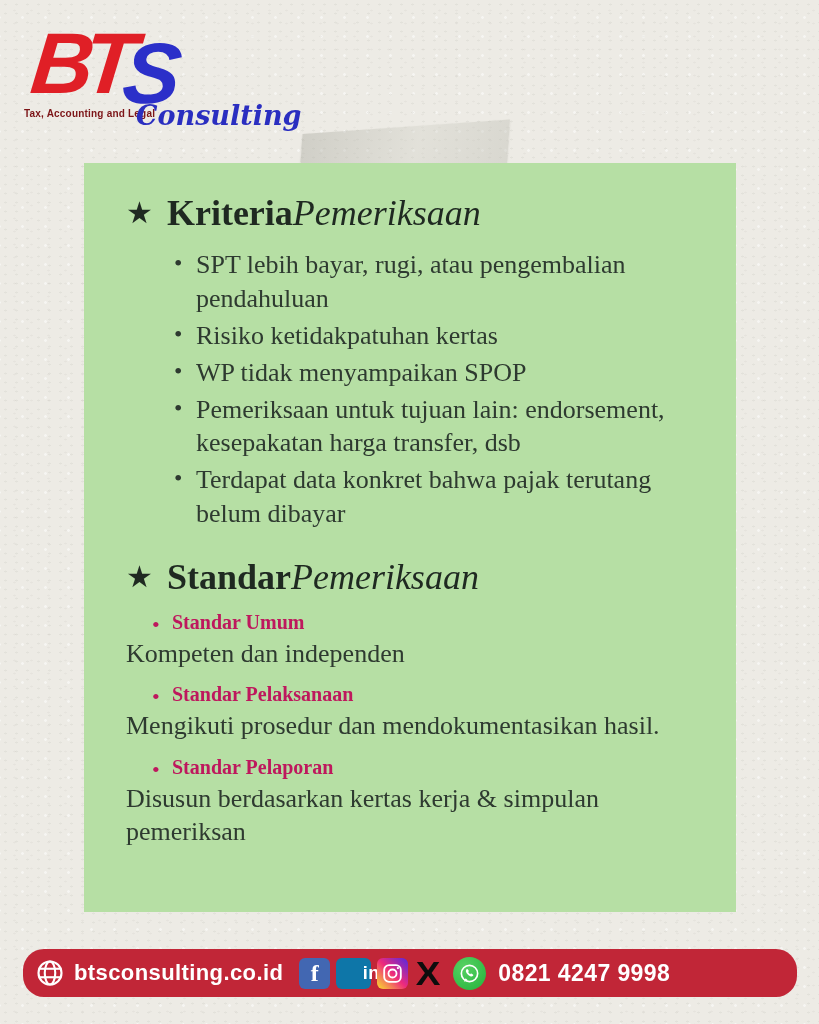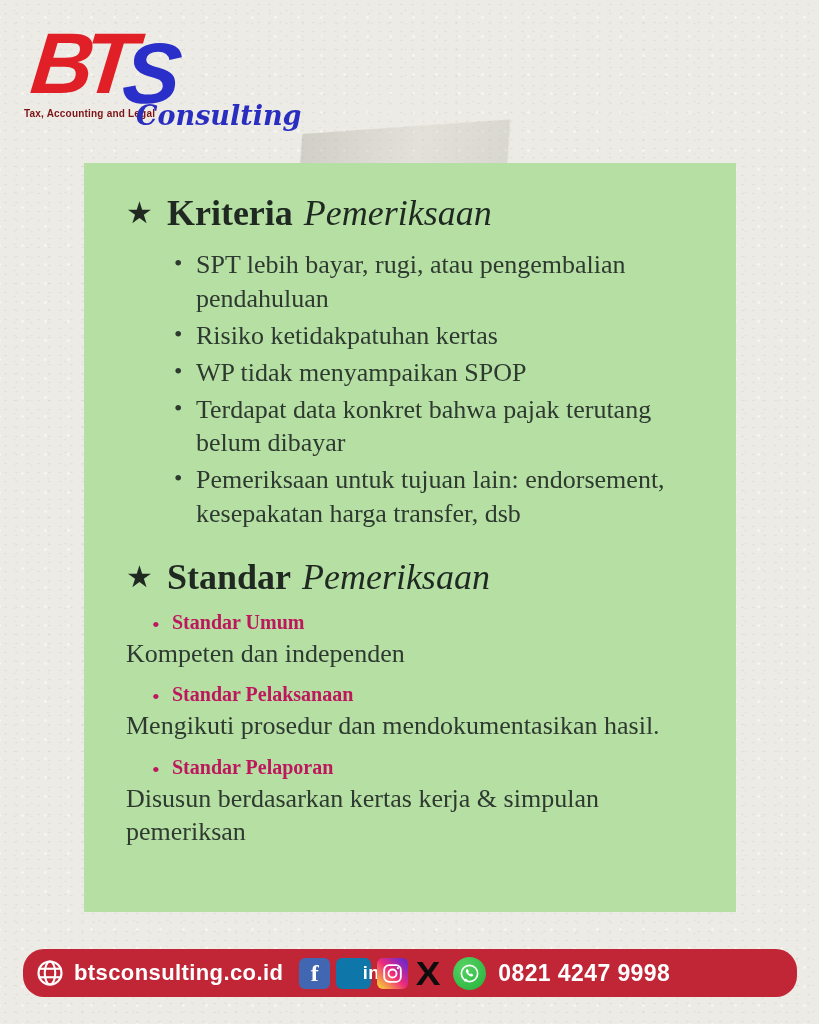--- a/index.html
+++ b/index.html
@@ -61,21 +61,21 @@
     background: #b6dfa4;
     color: #2e3a30;
     padding: 30px 36px 0 42px;
   }
   .section-title {
     font-size: 36px; line-height: 1.15;
     color: #1f2921; display: flex; align-items: baseline;
     white-space: nowrap;
   }
   .section-title .star { font-size: 30px; margin-right: 14px; position: relative; top: -2px; }
-  .section-title .t-bold { font-weight: 700; margin-right: 11px; }
+  .section-title .t-bold { font-weight: 700; }
   .section-title .t-italic { font-style: italic; font-weight: 400; }
 
   ul.criteria {
     list-style: none;
     margin: 14px 0 0 48px;
     font-size: 26px; line-height: 1.3;
     max-width: 505px;
   }
   ul.criteria li { position: relative; padding-left: 22px; margin-bottom: 3px; }
   ul.criteria li::before {
@@ -154,22 +154,22 @@
     <div class="section-title">
       <span class="star">★</span>
       <span class="t-bold">Kriteria</span>
       <span class="t-italic">Pemeriksaan</span>
     </div>
 
     <ul class="criteria">
       <li>SPT lebih bayar, rugi, atau pengembalian pendahuluan</li>
       <li>Risiko ketidakpatuhan kertas</li>
       <li>WP tidak menyampaikan SPOP</li>
+      <li>Pemeriksaan untuk tujuan lain: endorsement, kesepakatan harga transfer, dsb</li>
       <li>Terdapat data konkret bahwa pajak terutang belum dibayar</li>
-      <li>Pemeriksaan untuk tujuan lain: endorsement, kesepakatan harga transfer, dsb</li>
     </ul>
 
     <div class="section2">
       <div class="section-title">
         <span class="star">★</span>
         <span class="t-bold">Standar</span>
         <span class="t-italic">Pemeriksaan</span>
       </div>
 
       <div class="std-label">Standar Umum</div>

